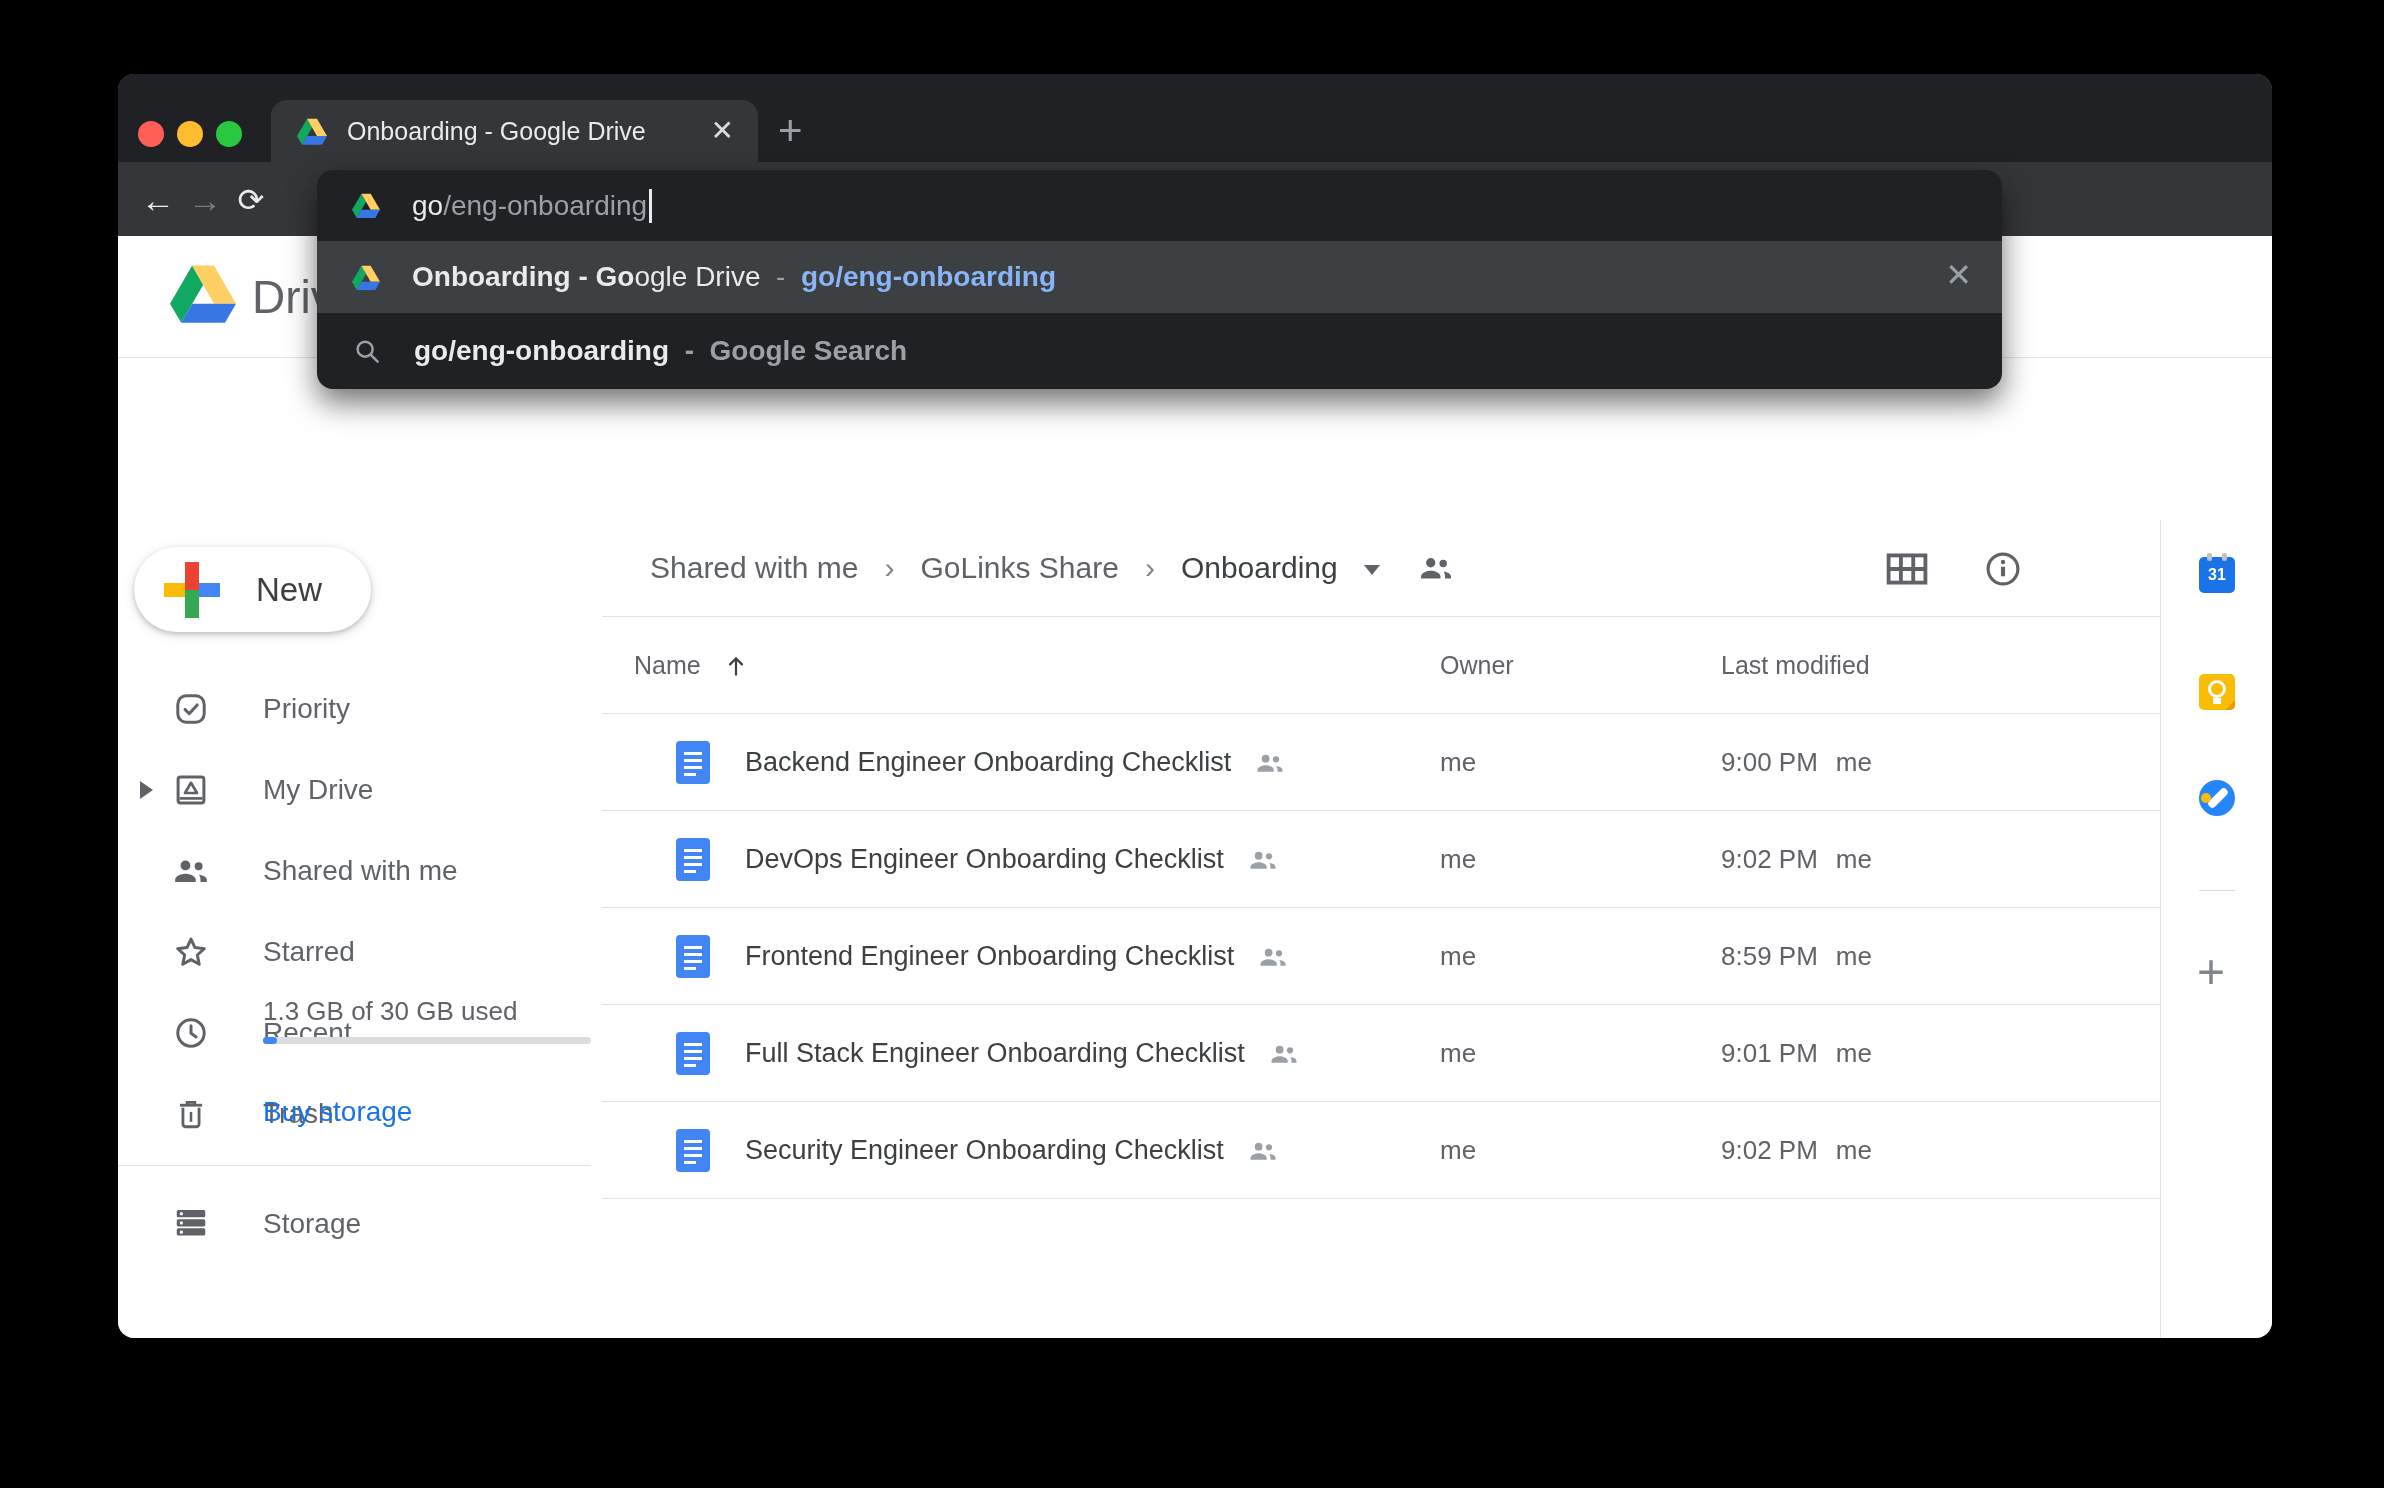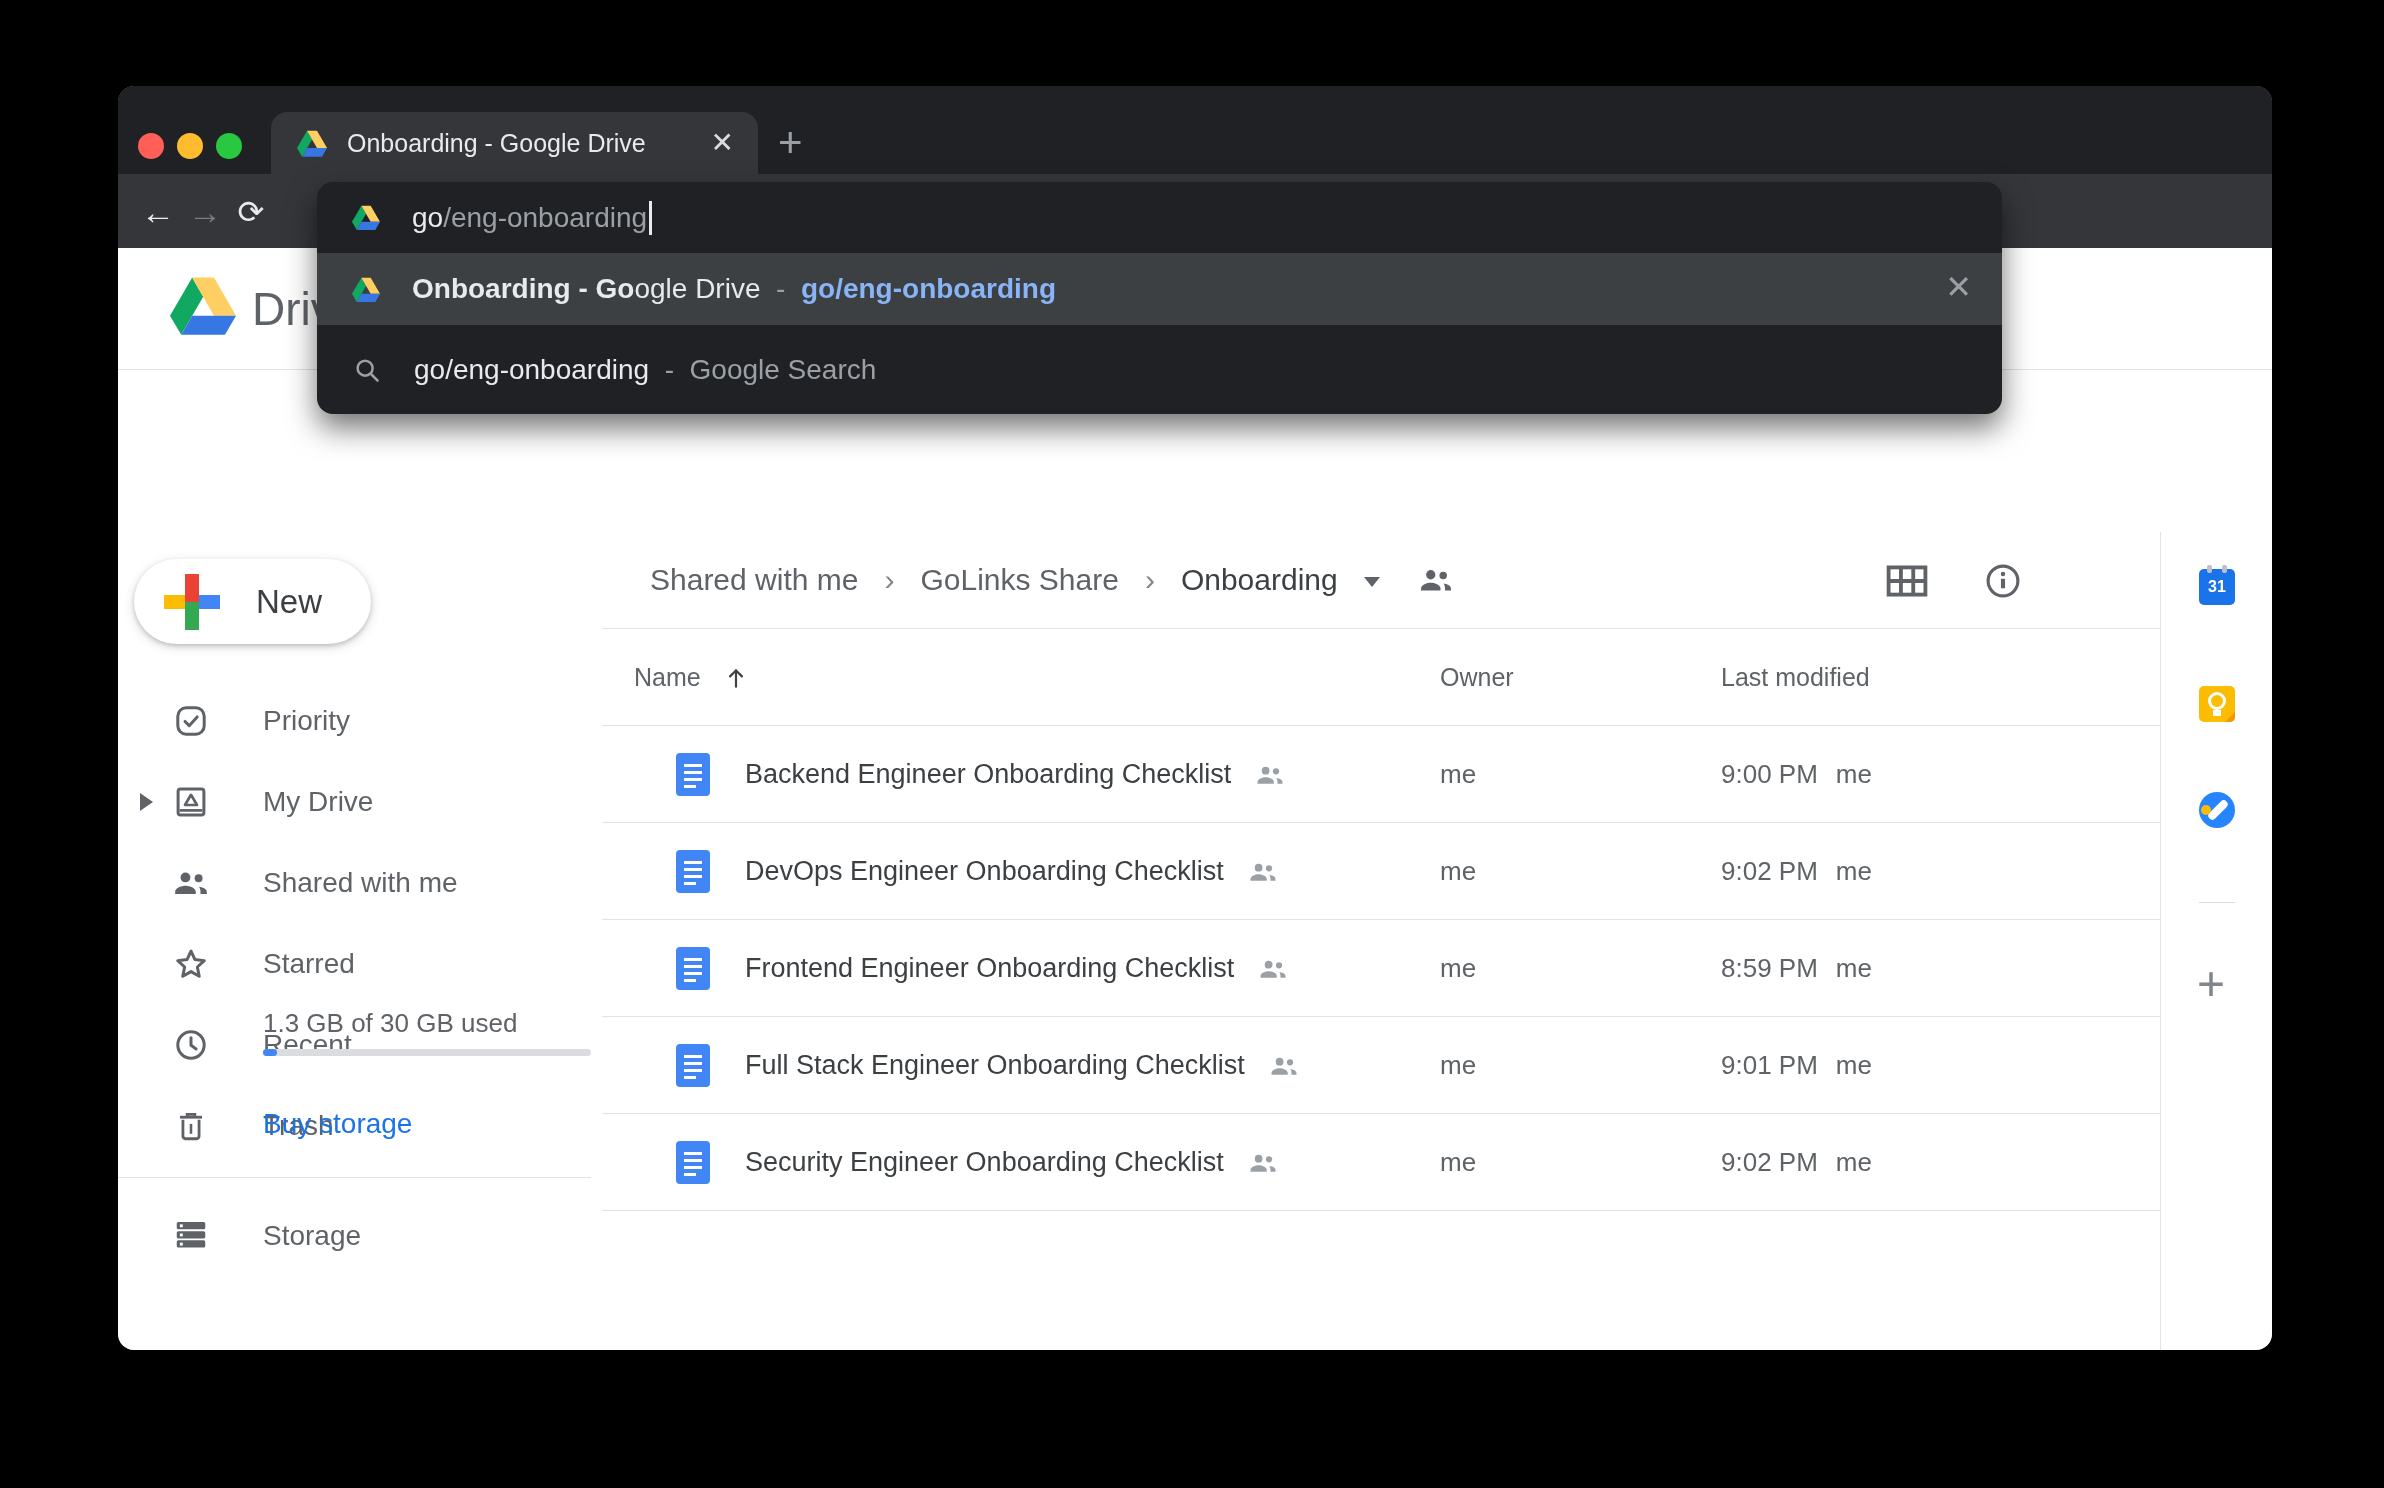--- a/index.html
+++ b/index.html
@@ -1,18 +1,18 @@
 <!DOCTYPE html>
 <html><head>
 <meta charset="utf-8">
 <style>
   * { margin:0; padding:0; box-sizing:border-box; }
   html,body { width:2384px; height:1488px; background:#000; font-family:"Liberation Sans","DejaVu Sans",sans-serif; overflow:hidden; }
 
-  .window { position:absolute; left:118px; top:74px; width:2154px; height:1264px; border-radius:16px; background:#737373; overflow:hidden;margin-top:12px; }
+  .window { position:absolute; left:118px; top:74px; width:2154px; height:1264px; border-radius:16px; background:#737373; overflow:hidden; }
 
   
   .tabbar { position:absolute; left:0; top:0; width:100%; height:88px; background:#202124; }
   .traffic { position:absolute; top:47px; width:26px; height:26px; border-radius:50%; }
   .t-red { left:20px; background:#ff5f57; }
   .t-yellow { left:59px; background:#febc2e; }
   .t-green { left:98px; background:#28c840; }
   .tab { position:absolute; left:153px; top:26px; width:487px; height:62px; background:#35363a; border-radius:16px 16px 0 0; display:flex; align-items:center; padding:0 24px 0 26px; }
   .tab-title { color:#e8eaed; font-size:25px; margin-left:20px; white-space:nowrap; flex:1; }
   .tab-close { color:#dadce0; font-size:28px; line-height:1; cursor:default; }
@@ -25,21 +25,21 @@
   .nav-reload { left:111px; font-size:32px; }
 
   
   .omnipanel { position:absolute; left:199px; top:96px; width:1685px; background:#202124; border-radius:16px; z-index:60; overflow:hidden; box-shadow:0 14px 30px rgba(0,0,0,.55); }
   .omnirow { height:71px; display:flex; align-items:center; padding:0 26px 0 35px; }
   .omni-text { margin-left:32px; font-size:28px; color:#e8eaed; display:flex; align-items:center; }
   .omni-completion { color:#9aa0a6; }
   .caret { display:inline-block; width:3px; height:34px; background:#e8eaed; margin-left:2px; }
   .sugg { display:flex; align-items:center; padding:0 26px 0 35px; position:relative; }
   .sugg1 { height:72px; background:#3c4043; }
-  .sugg2 { height:89px; }
+  .sugg2 { height:76px;font-weight:bold; }
   .sugg-text { margin-left:32px; font-size:28px; color:#e8eaed; white-space:nowrap; }
   .sugg-bold { font-weight:bold; }
   .sugg-dim { color:#9aa0a6; }
   .sugg-url { color:#8ab4f8; font-weight:bold; }
   .sugg-close { position:absolute; right:30px; top:18px; color:#9aa0a6; font-size:32px; line-height:1; }
 
   .ext-area { position:absolute; right:14px; top:96px; height:74px; display:flex; align-items:center; gap:26px; }
   .golinks-ic { width:48px; height:48px; border-radius:8px; background:linear-gradient(135deg,#17b1c3,#0e96a3); display:flex; align-items:center; justify-content:center; }
   .avatar-sm { width:44px; height:44px; border-radius:50%; background:radial-gradient(circle at 38% 34%, #c9b28e 0 26%, #3e5f3d 42%, #23411f 75%); border:1px solid #55585c; }
   .dots { display:flex; flex-direction:column; gap:6px; padding:0 8px; }

